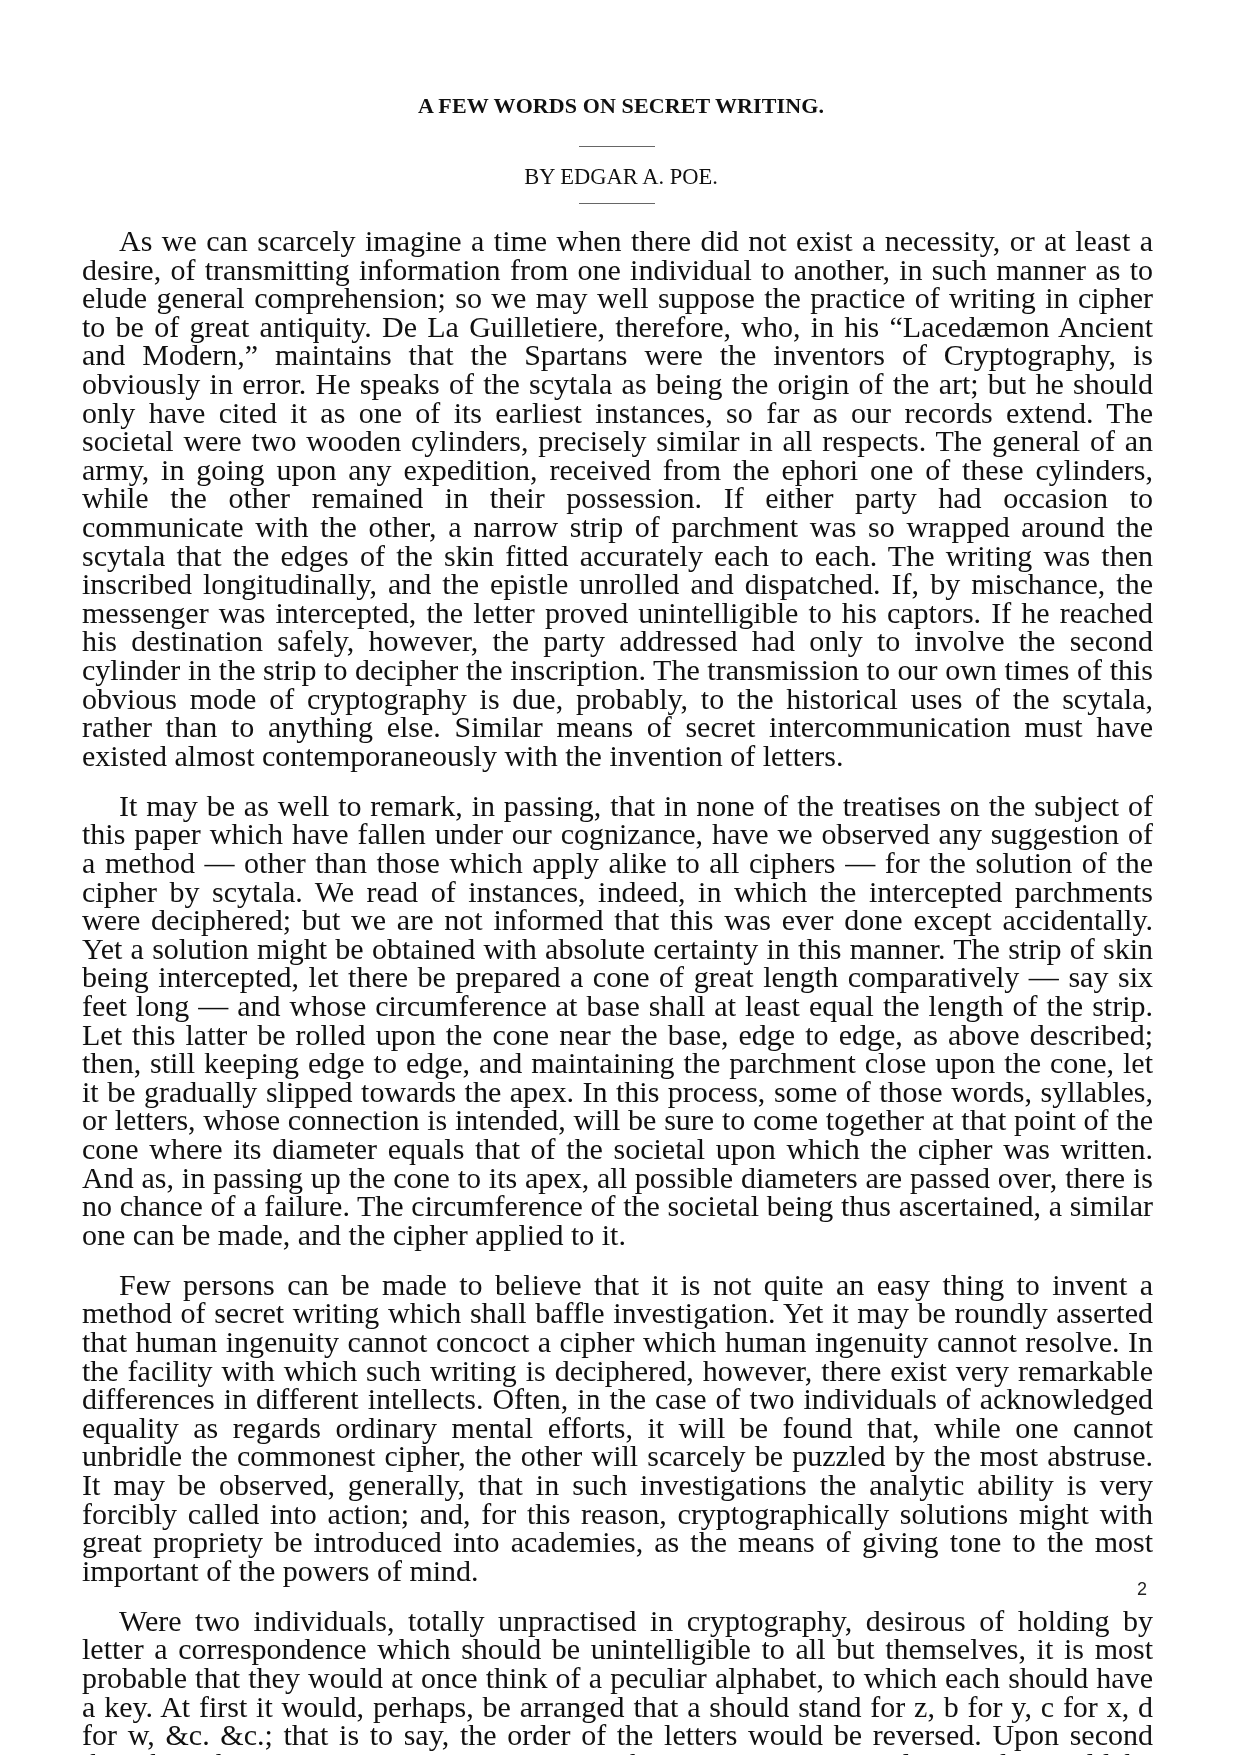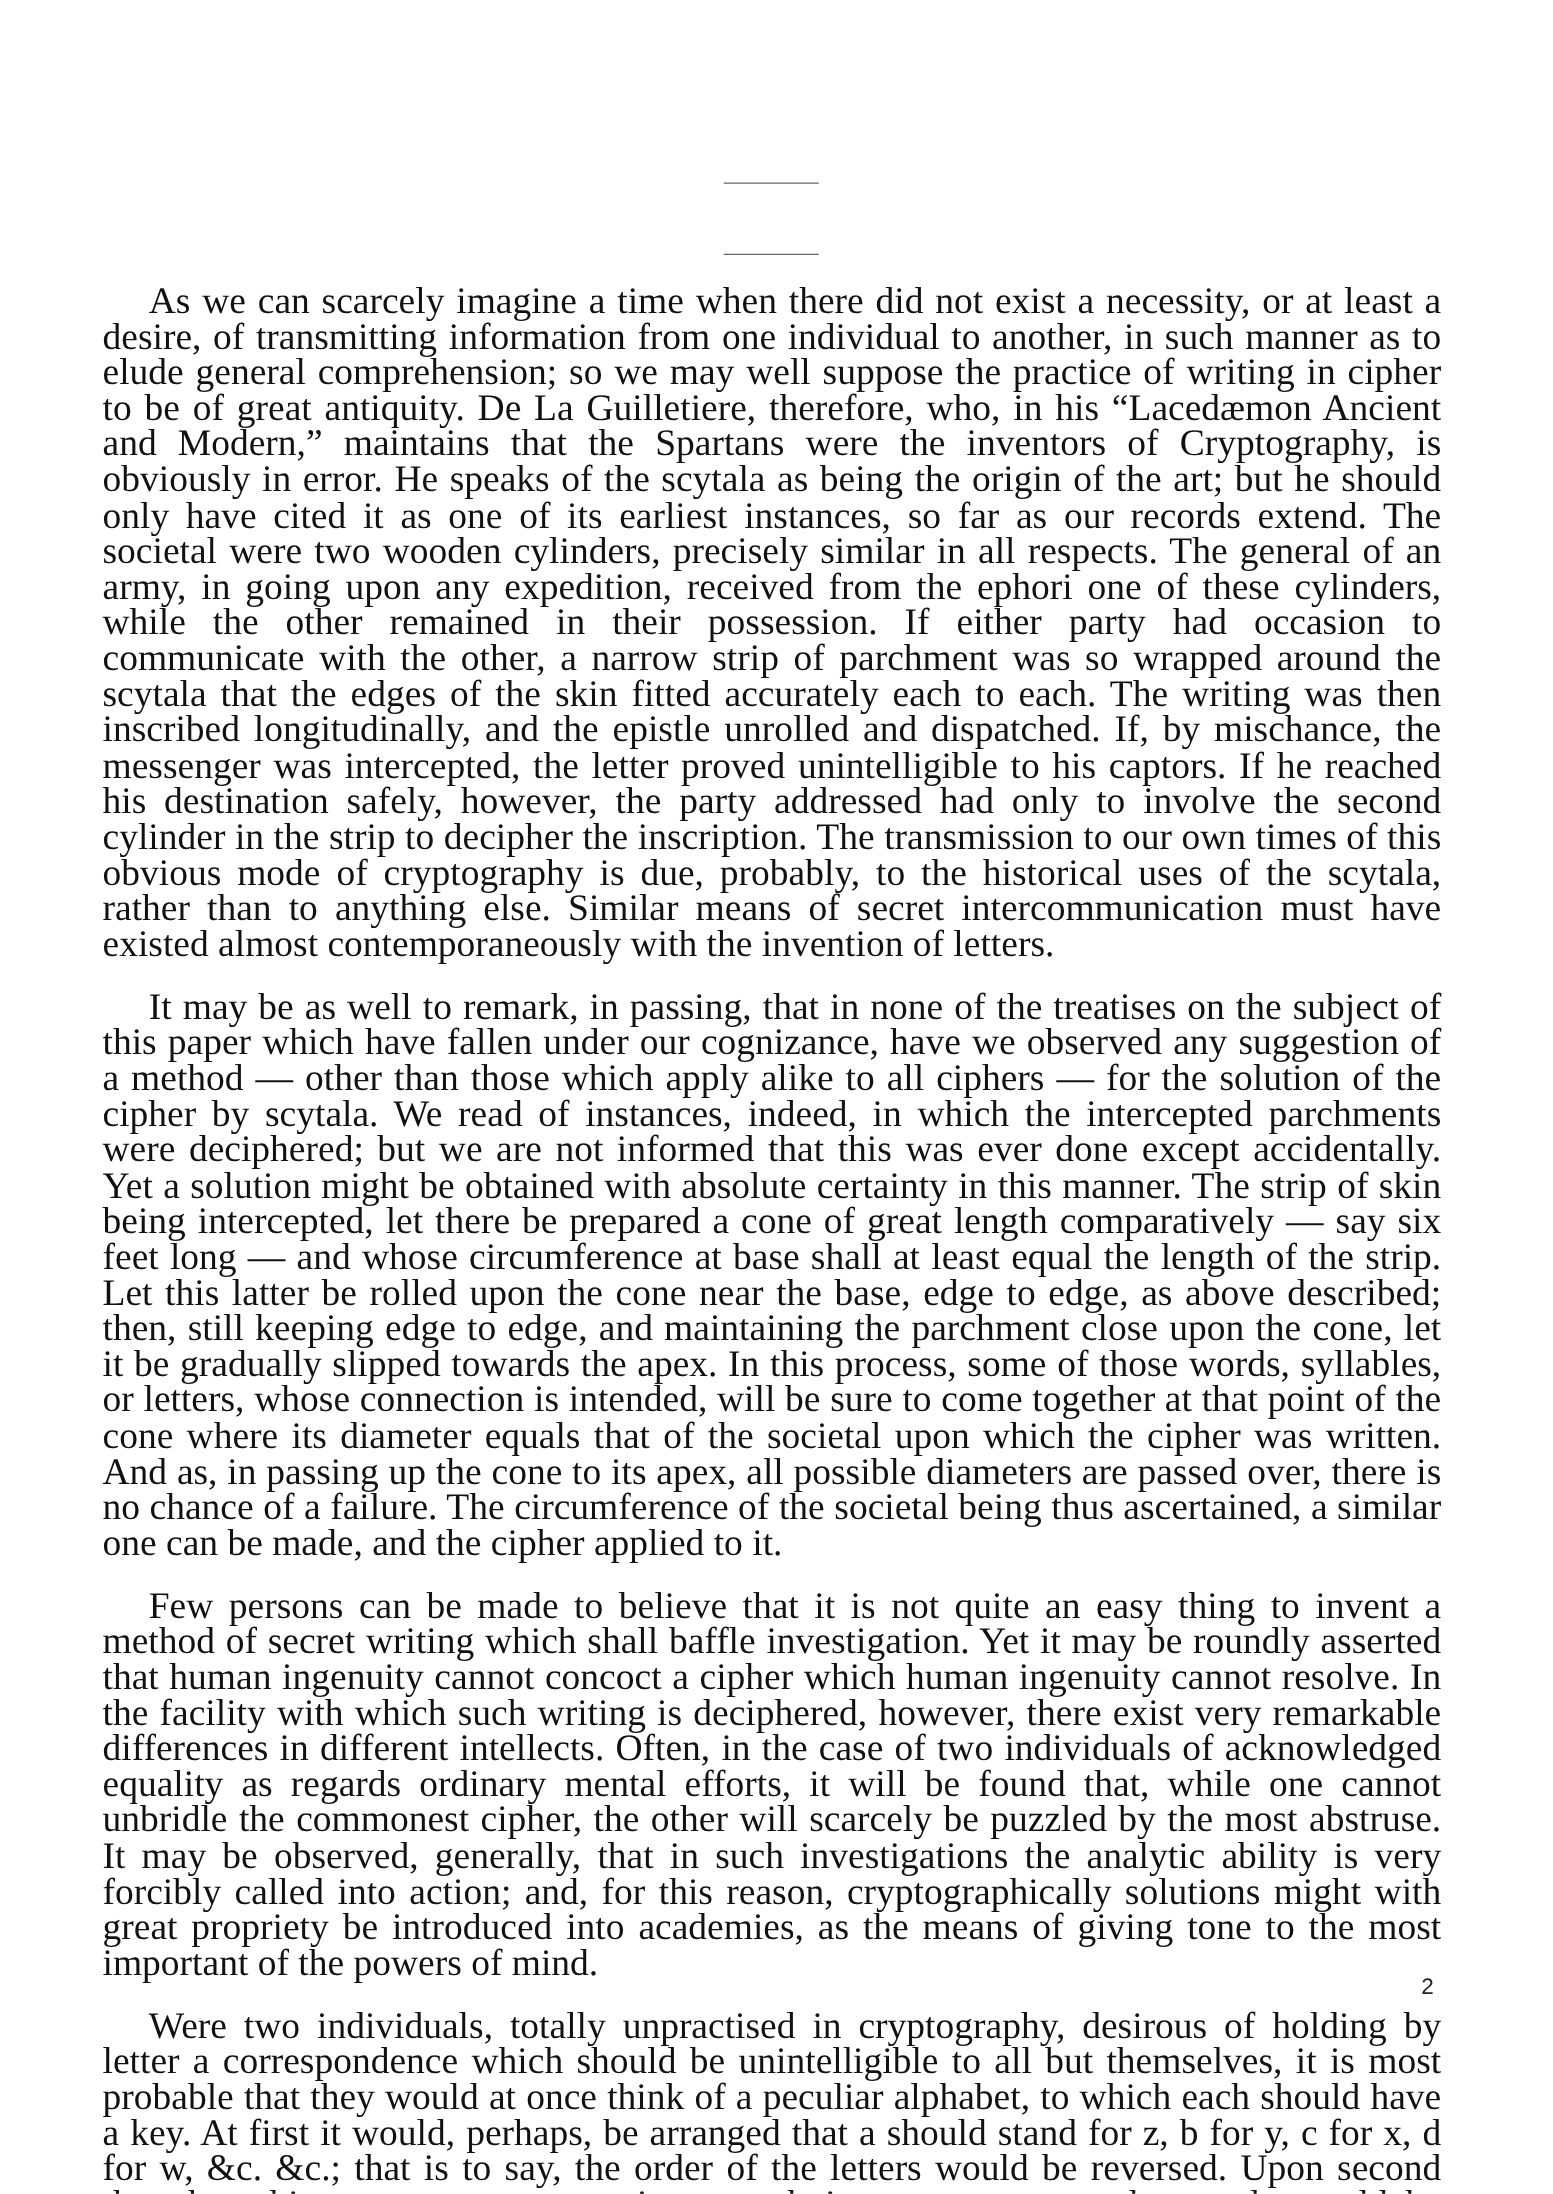--- a/index.html
+++ b/index.html
@@ -75,21 +75,23 @@
       font-family: "Liberation Sans", "DejaVu Sans", sans-serif;
       font-size: 18px;
       line-height: 22px;
       color: #222222;
     }
   </style>
 </head>
 <body>
 
 <div class="page">
+  <div class="title">A FEW WORDS ON SECRET WRITING.</div>
   <div class="rule r1"></div>
+  <div class="byline">BY EDGAR A. POE.</div>
   <div class="rule r2"></div>
 
   <div class="body-text">
     <p class="para">As we can scarcely imagine a time when there did not exist a necessity, or at least a desire, of transmitting information from one individual to another, in such manner as to elude general comprehension; so we may well suppose the practice of writing in cipher to be of great antiquity. De La Guilletiere, therefore, who, in his “Lacedæmon Ancient and Modern,” maintains that the Spartans were the inventors of Cryptography, is obviously in error. He speaks of the scytala as being the origin of the art; but he should only have cited it as one of its earliest instances, so far as our records extend. The societal were two wooden cylinders, precisely similar in all respects. The general of an army, in going upon any expedition, received from the ephori one of these cylinders, while the other remained in their possession. If either party had occasion to communicate with the other, a narrow strip of parchment was so wrapped around the scytala that the edges of the skin fitted accurately each to each. The writing was then inscribed longitudinally, and the epistle unrolled and dispatched. If, by mischance, the messenger was intercepted, the letter proved unintelligible to his captors. If he reached his destination safely, however, the party addressed had only to involve the second cylinder in the strip to decipher the inscription. The transmission to our own times of this obvious mode of cryptography is due, probably, to the historical uses of the scytala, rather than to anything else. Similar means of secret intercommunication must have existed almost contemporaneously with the invention of letters.</p>
     <p class="para">It may be as well to remark, in passing, that in none of the treatises on the subject of this paper which have fallen under our cognizance, have we observed any suggestion of a method — other than those which apply alike to all ciphers — for the solution of the cipher by scytala. We read of instances, indeed, in which the intercepted parchments were deciphered; but we are not informed that this was ever done except accidentally. Yet a solution might be obtained with absolute certainty in this manner. The strip of skin being intercepted, let there be prepared a cone of great length comparatively — say six feet long — and whose circumference at base shall at least equal the length of the strip. Let this latter be rolled upon the cone near the base, edge to edge, as above described; then, still keeping edge to edge, and maintaining the parchment close upon the cone, let it be gradually slipped towards the apex. In this process, some of those words, syllables, or letters, whose connection is intended, will be sure to come together at that point of the cone where its diameter equals that of the societal upon which the cipher was written. And as, in passing up the cone to its apex, all possible diameters are passed over, there is no chance of a failure. The circumference of the societal being thus ascertained, a similar one can be made, and the cipher applied to it.</p>
     <p class="para">Few persons can be made to believe that it is not quite an easy thing to invent a method of secret writing which shall baffle investigation. Yet it may be roundly asserted that human ingenuity cannot concoct a cipher which human ingenuity cannot resolve. In the facility with which such writing is deciphered, however, there exist very remarkable differences in different intellects. Often, in the case of two individuals of acknowledged equality as regards ordinary mental efforts, it will be found that, while one cannot unbridle the commonest cipher, the other will scarcely be puzzled by the most abstruse. It may be observed, generally, that in such investigations the analytic ability is very forcibly called into action; and, for this reason, cryptographically solutions might with great propriety be introduced into academies, as the means of giving tone to the most important of the powers of mind.</p>
     <p class="para">Were two individuals, totally unpractised in cryptography, desirous of holding by letter a correspondence which should be unintelligible to all but themselves, it is most probable that they would at once think of a peculiar alphabet, to which each should have a key. At first it would, perhaps, be arranged that a should stand for z, b for y, c for x, d for w, &amp;c. &amp;c.; that is to say, the order of the letters would be reversed. Upon second thoughts, this arrangement appearing too obvious, a more complex mode would be adopted. The first thirteen letters might be written beneath the last thirteen, thus:</p>
   </div>
 
   <div class="page-number">2</div>

